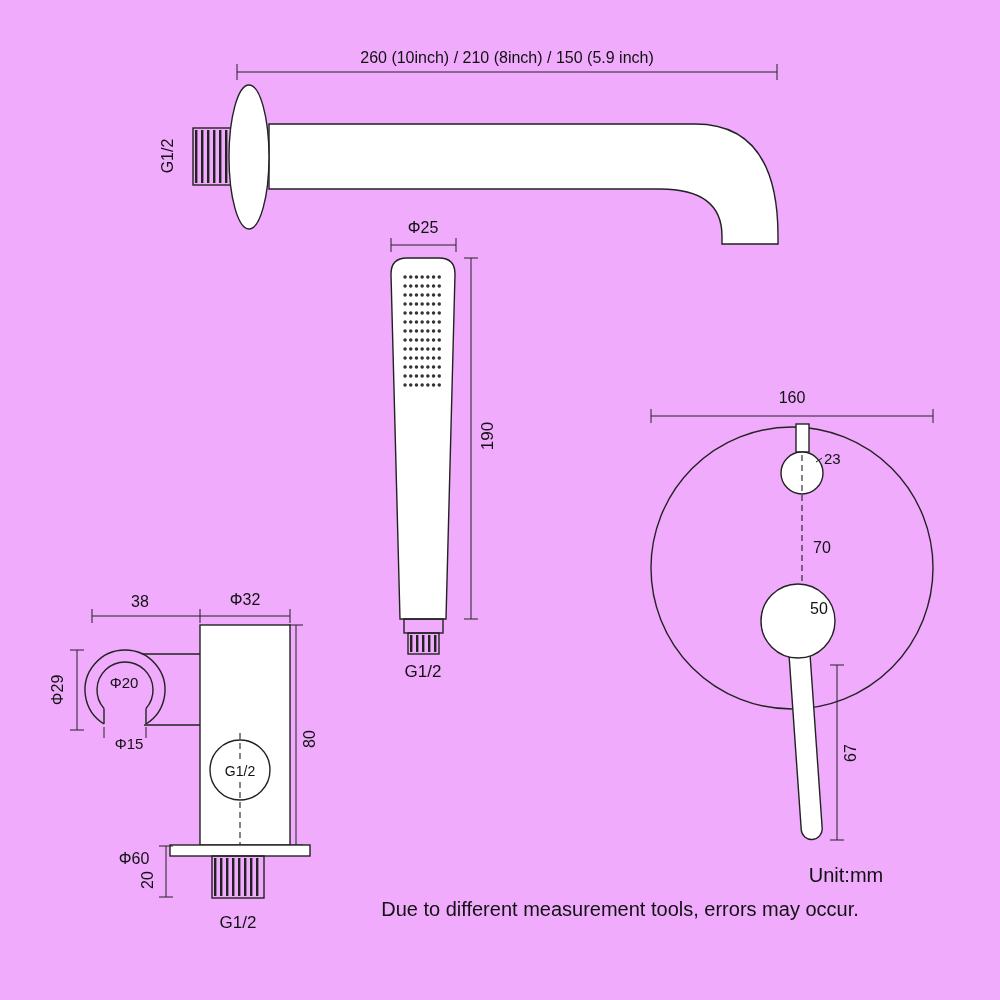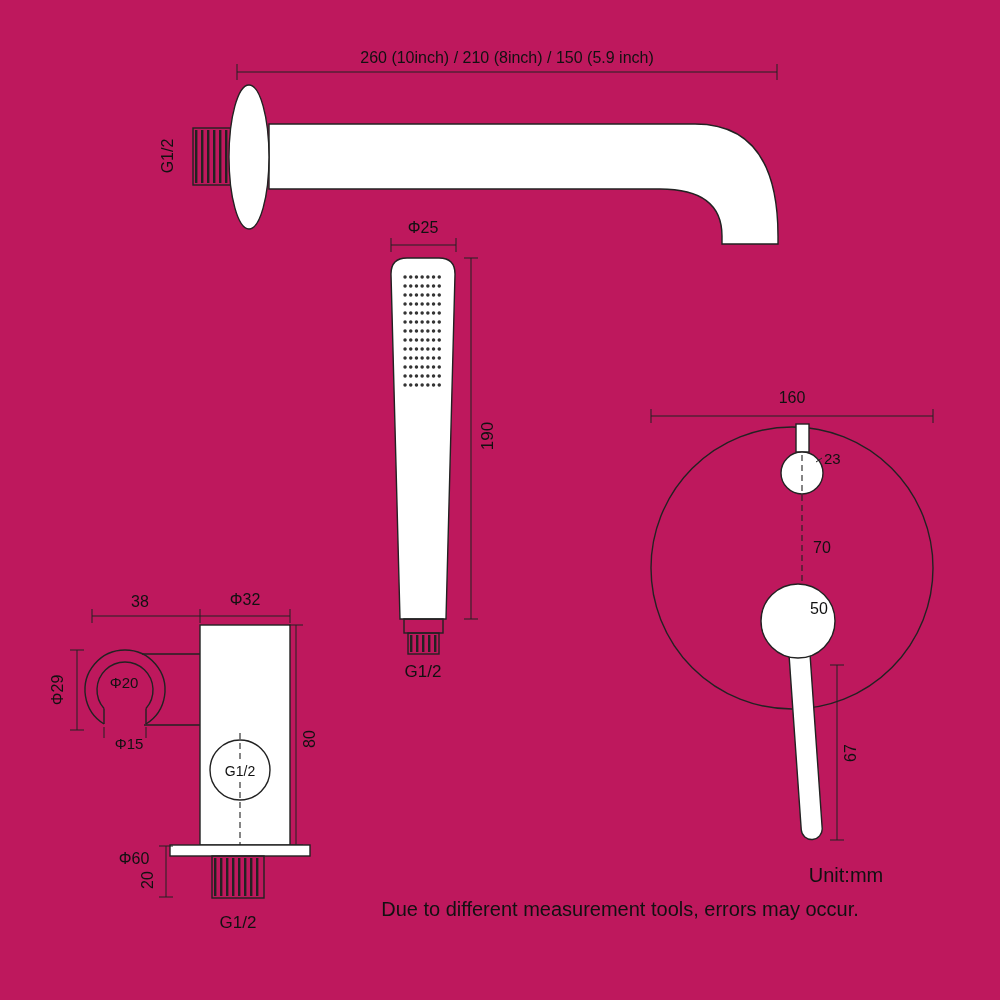--- a/index.html
+++ b/index.html
@@ -1,17 +1,17 @@
 <!DOCTYPE html>
 <html><head>
 <meta charset="utf-8">
 <style>
   *{box-sizing:border-box}
   html,body{margin:0;padding:0;background:#ffffff}
-  .stage{position:relative;width:1000px;height:1000px;background:#be185d;font-family:"Liberation Sans","DejaVu Sans",sans-serif}
+  .stage{position:relative;width:1000px;height:1000px;background:#f0abfc;font-family:"Liberation Sans","DejaVu Sans",sans-serif}
   svg{display:block}
   .ln{stroke:#222222;stroke-width:1.4;fill:none}
   .fillw{fill:#ffffff}
   .dimln{stroke:#222222;stroke-width:1;fill:none}
   .dash{stroke:#222222;stroke-width:1.1;fill:none;stroke-dasharray:6 4}
   .hatch{stroke:#222222;fill:none;stroke-dasharray:2.4 3.6}
   .dots{stroke:#333333;stroke-dasharray:0.1 5.6;stroke-linecap:round;fill:none}
   text{fill:#111111;font-family:"Liberation Sans","DejaVu Sans",sans-serif}
   .t14{font-size:14px}
   .t15{font-size:15px}

